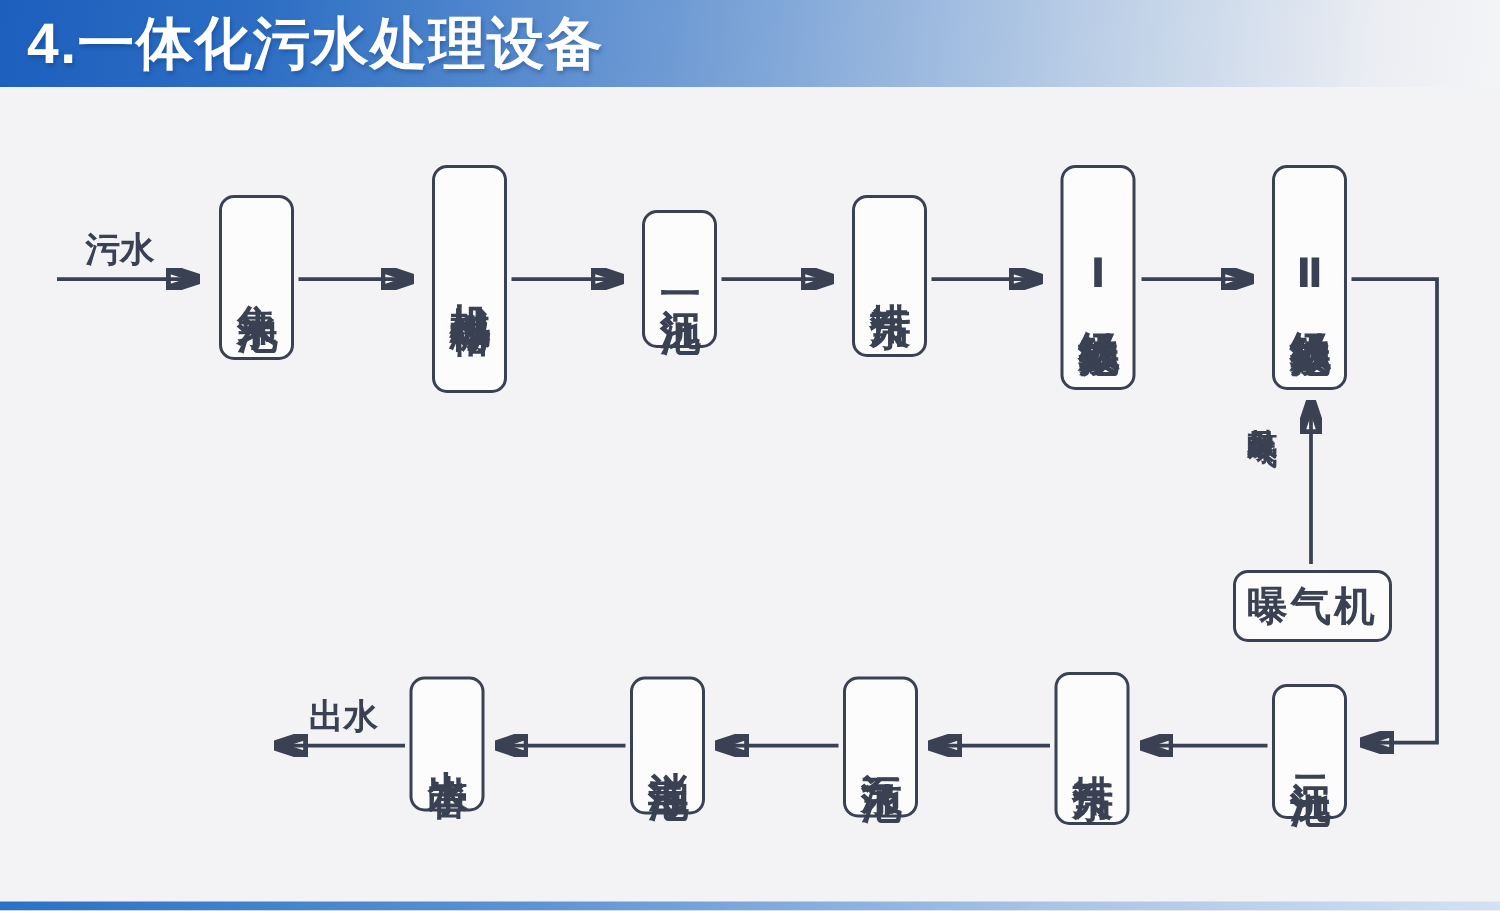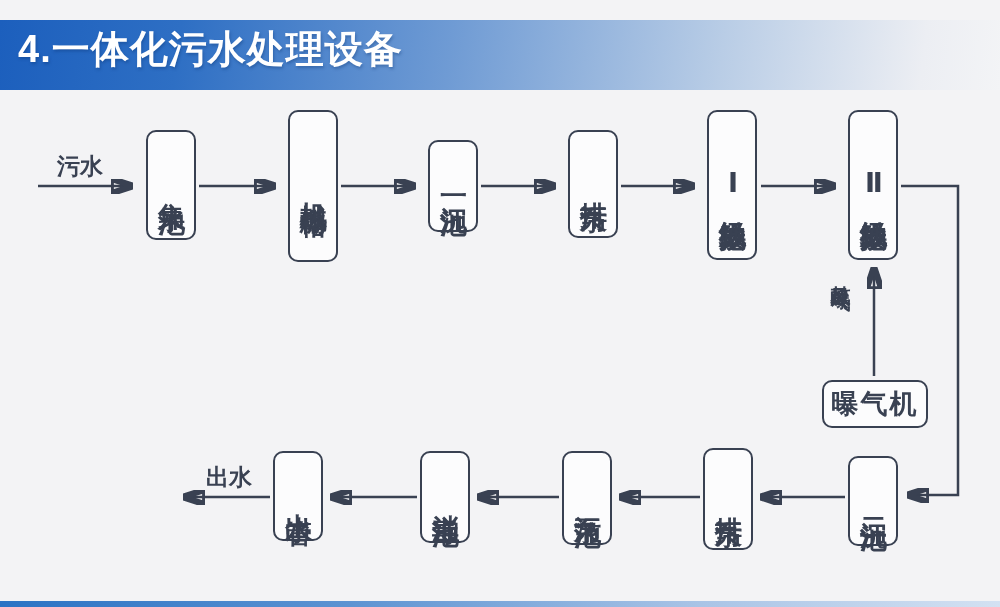--- a/index.html
+++ b/index.html
@@ -6,23 +6,22 @@
   body{
     width:1000px;height:607px;overflow:hidden;
     background:#f3f3f5;
     font-family:"Liberation Sans","DejaVu Sans",sans-serif;
     position:relative;
   }
   .slide{position:absolute;inset:0;width:1000px;height:607px;background:#f3f3f5;}
 
   
   .title-bar{
-    position:absolute;left:0;top:0;width:1000px;height:70px;
+    position:absolute;left:0;top:0;width:1000px;height:58px;
     background:linear-gradient(97deg,#1c5fbd 0%,#2e6fc4 18%,#6f9bd4 45%,#b9cde6 72%,#eceef3 92%,#f3f4f6 100%);
-    margin-top:20px;
   }
   .title-text{
     position:absolute;left:18px;top:4px;
     font-size:38px;font-weight:700;color:#ffffff;
     letter-spacing:1px;
     text-shadow:1px 2px 3px rgba(10,50,110,.35);
     white-space:nowrap;
   }
 
   

